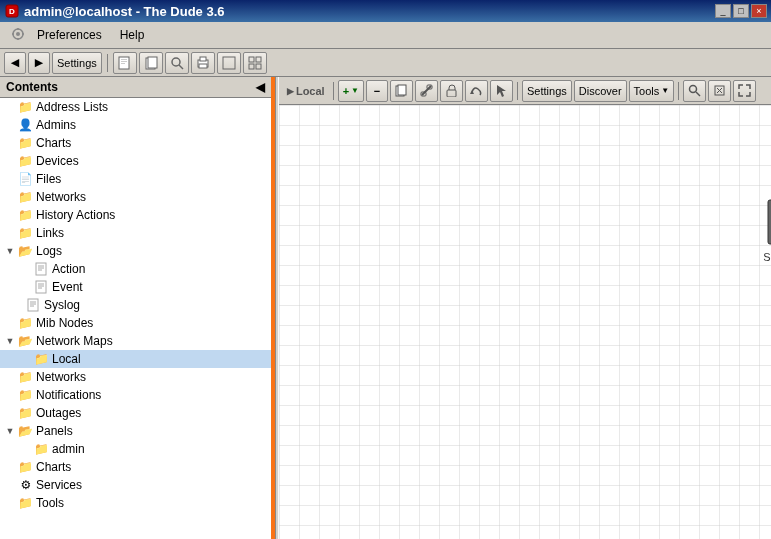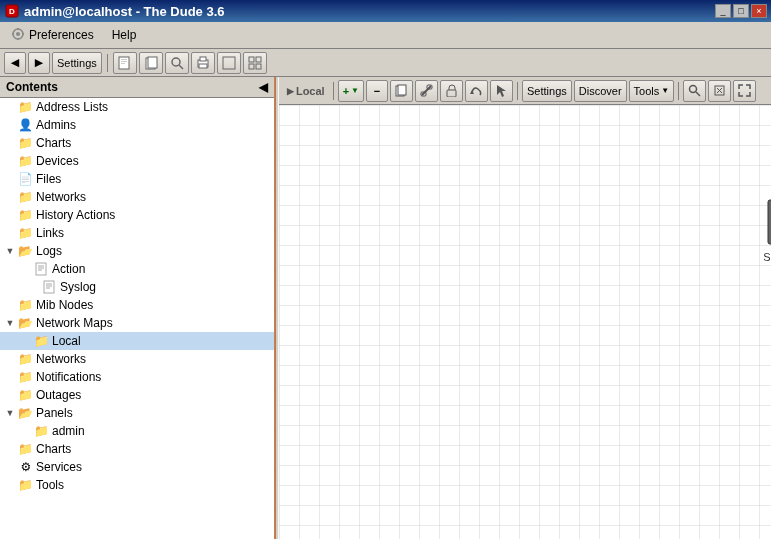--- a/index.html
+++ b/index.html
@@ -31,21 +31,21 @@
       display: flex;
       align-items: center;
       padding: 0 2px;
       border-bottom: 1px solid #808080;
     }
     .menu-item {
       padding: 3px 8px;
       cursor: pointer;
       display: flex;
       align-items: center;
-      gap: 4px;
+      gap: 12px;
       border: 1px solid transparent;
       height: 22px;
       font-size: 12px;
     }
     .green-dot { width: 10px; height: 10px; background: #00cc00; border-radius: 50%; border: 1px solid #006600; }
 
     
     .toolbar {
       background: #d4d0c8;
       height: 28px;
@@ -75,21 +75,21 @@
     .main-layout {
       display: flex;
       height: calc(539px - 22px - 27px - 28px);
     }
 
     
     .sidebar {
       width: 275px;
       min-width: 275px;
       background: white;
-      border-right: 1px solid #f97316;
+      border-right: 4px solid #f97316;
       overflow-y: auto;
       overflow-x: hidden;
     }
     .sidebar-header {
       background: #d4d0c8;
       padding: 3px 6px;
       font-weight: bold;
       font-size: 12px;
       border-bottom: 1px solid #808080;
       display: flex;
@@ -351,21 +351,33 @@
       <span class="icon">
         <svg width="14" height="14" viewBox="0 0 14 14">
             <rect x="1" y="1" width="10" height="12" fill="white" stroke="#aaa"></rect>
             <line x1="3" y1="4" x2="9" y2="4" stroke="#aaa"></line>
             <line x1="3" y1="6" x2="9" y2="6" stroke="#aaa"></line>
             <line x1="3" y1="8" x2="7" y2="8" stroke="#aaa"></line>
           </svg>
       </span>
       <span class="label">Action</span>
     </div>
-    <div class="tree-item" style="padding-left:28px">
+    <div class="tree-item" style="padding-left:20px">
+      <span class="expander"></span>
+      <span class="icon">
+        <svg width="14" height="14" viewBox="0 0 14 14">
+            <rect x="1" y="1" width="10" height="12" fill="white" stroke="#aaa"></rect>
+            <line x1="3" y1="4" x2="9" y2="4" stroke="#aaa"></line>
+            <line x1="3" y1="6" x2="9" y2="6" stroke="#aaa"></line>
+            <line x1="3" y1="8" x2="7" y2="8" stroke="#aaa"></line>
+          </svg>
+      </span>
+      <span class="label">Event</span>
+    </div>
+    <div class="tree-item" style="padding-left:12px">
       <span class="expander"></span>
       <span class="icon">
         <svg width="14" height="14" viewBox="0 0 14 14">
             <rect x="1" y="1" width="10" height="12" fill="white" stroke="#aaa"></rect>
             <line x1="3" y1="4" x2="9" y2="4" stroke="#aaa"></line>
             <line x1="3" y1="6" x2="9" y2="6" stroke="#aaa"></line>
             <line x1="3" y1="8" x2="7" y2="8" stroke="#aaa"></line>
           </svg>
       </span>
       <span class="label">Syslog</span>

